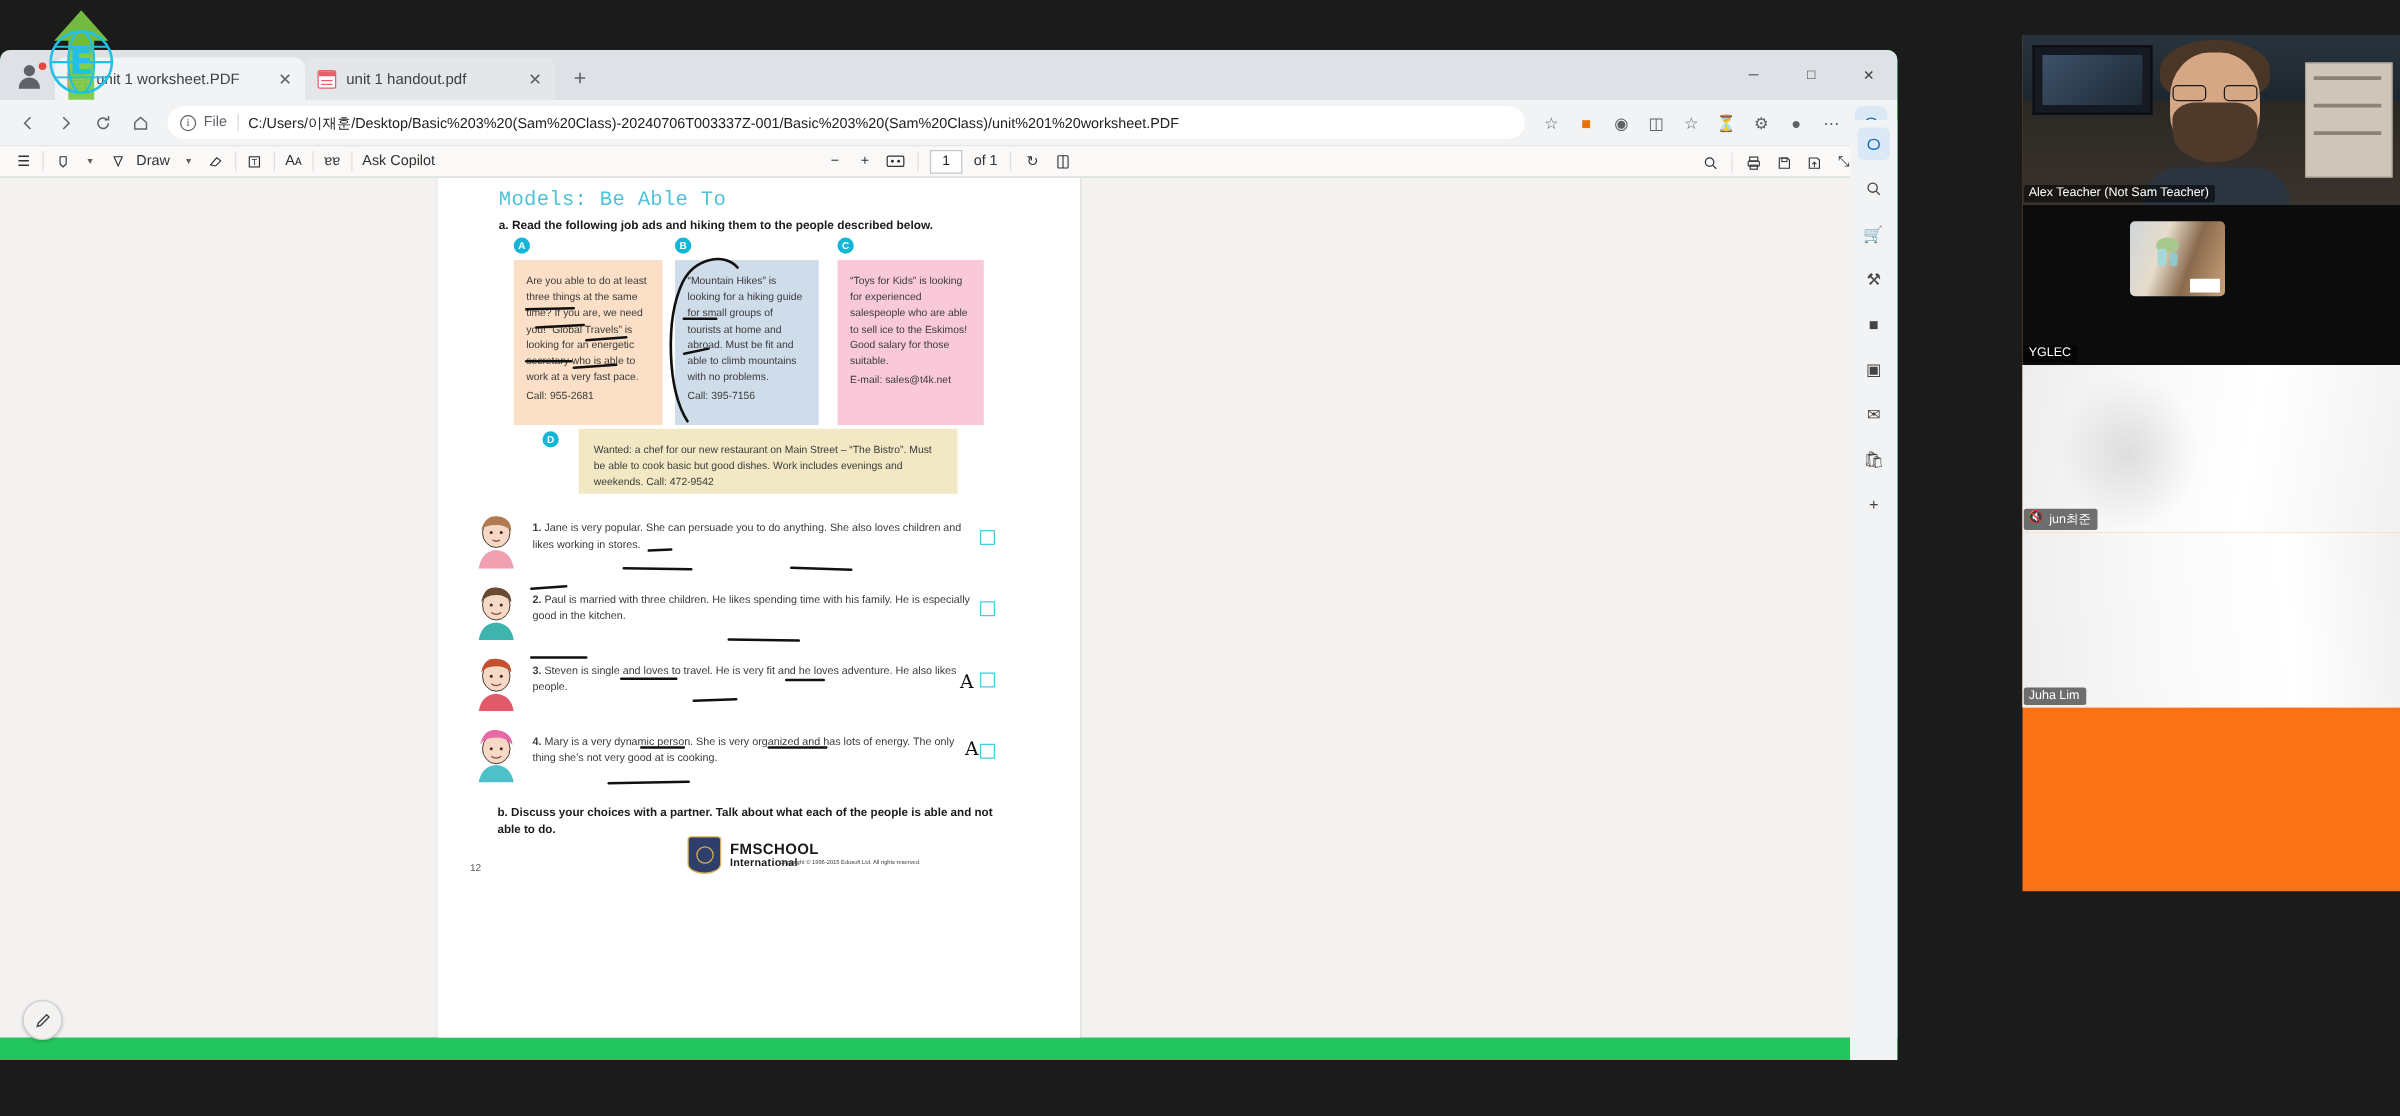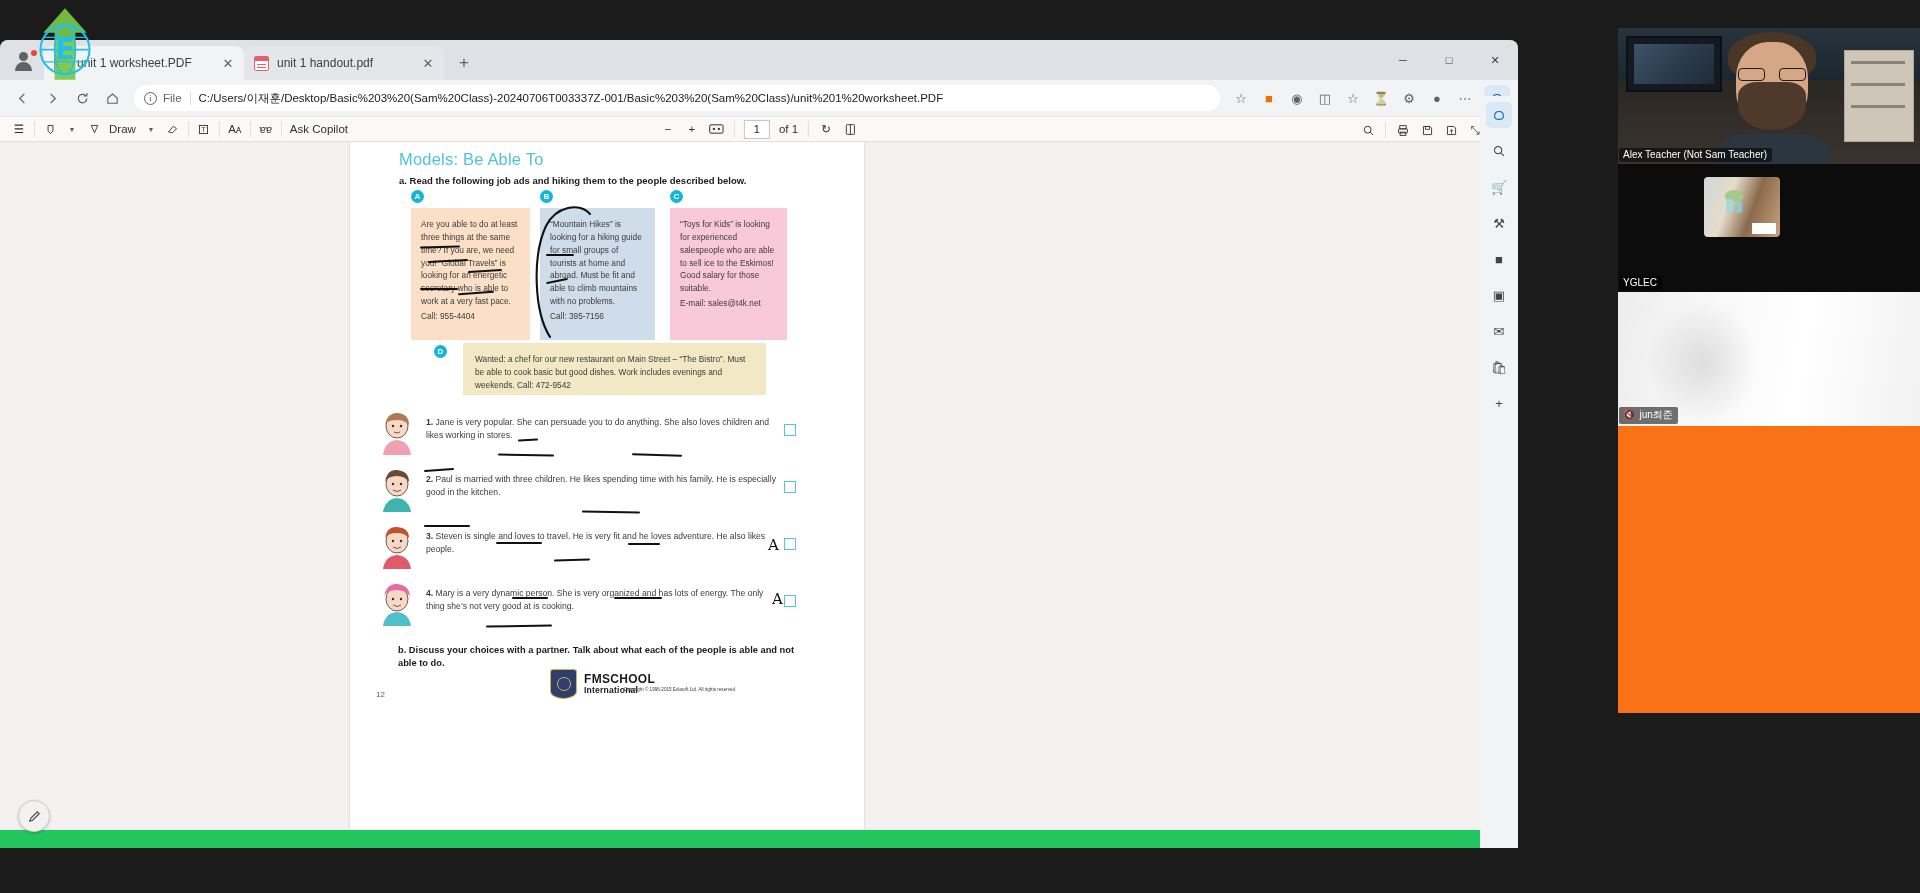--- a/index.html
+++ b/index.html
@@ -206,21 +206,21 @@
     width: 514px; height: 690px;
     background: #fff;
     box-shadow: 0 0 2px rgba(0,0,0,.22);
     overflow: hidden;
   }
   .page-inner { position: relative; width: 100%; height: 100%; }
 
   .doc-title {
     position: absolute; left: 49px; top: 8px;
     font-size: 16.5px; color: #4fc3d9;
-    font-family: Liberation Sans, sans-serif;
+    font-family: Liberation Mono, monospace;
     letter-spacing: .2px;
   }
   .doc-q-a {
     position: absolute; left: 49px; top: 33px;
     font-size: 9.5px; font-weight: bold; color: #1b1b1b;
   }
   .doc-q-b {
     position: absolute; left: 48px; top: 502px;
     width: 400px;
     font-size: 9.3px; font-weight: bold; color: #1b1b1b;
@@ -670,21 +670,21 @@
           <div class="doc-title">Models: Be Able To</div>
           <div class="doc-q-a">a. Read the following job ads and hiking them to the people described below.</div>
 
           <div class="badge" style="left:61px;top:48px;">A</div>
           <div class="badge" style="left:190px;top:48px;">B</div>
           <div class="badge" style="left:320px;top:48px;">C</div>
           <div class="badge" style="left:84px;top:203px;">D</div>
 
           <div class="card card-a">
             <span>Are you able to do at least three things at the same time? If you are, we need you! “Global Travels” is looking for an energetic secretary who is able to work at a very fast pace.</span>
-            <div style="margin-top:2px">Call: 955-4404</div>
+            <div style="margin-top:2px">Call: 955-2681</div>
           </div>
           <div class="card card-b">
             <span>“Mountain Hikes” is looking for a hiking guide for small groups of tourists at home and abroad. Must be fit and able to climb mountains with no problems.</span>
             <div style="margin-top:2px">Call: 395-7156</div>
           </div>
           <div class="card card-c">
             <span>“Toys for Kids” is looking for experienced salespeople who are able to sell ice to the Eskimos! Good salary for those suitable.</span>
             <div style="margin-top:2px">E-mail: sales@t4k.net</div>
           </div>
           <div class="card card-d">
@@ -878,20 +878,26 @@
 
     <div class="vtile tile4">
       <div class="t4-shade"></div>
       <div class="t4-blur"></div>
       <div class="vname">
         <span class="mic-muted">🔇</span>
         <span>jun최준</span>
       </div>
     </div>
 
+    <div class="vtile tile5">
+      <div class="t5-shade"></div>
+      <div class="vname">
+        <span>Juha Lim</span>
+      </div>
+    </div>
   </div>
 
   <svg class="overlay-logo" viewBox="0 0 70 76">
     <path d="M35 0 L58 26 L46 26 L46 76 L24 76 L24 26 L12 26 Z" fill="#7ac943" opacity=".92"></path>
     <circle cx="35" cy="44" r="26" fill="none" stroke="#22c0e8" stroke-width="2.2"></circle>
     <ellipse cx="35" cy="44" rx="11" ry="26" fill="none" stroke="#22c0e8" stroke-width="1.8"></ellipse>
     <line x1="9" y1="44" x2="61" y2="44" stroke="#22c0e8" stroke-width="1.8"></line>
     <line x1="13" y1="31" x2="57" y2="31" stroke="#22c0e8" stroke-width="1.5"></line>
     <line x1="13" y1="57" x2="57" y2="57" stroke="#22c0e8" stroke-width="1.5"></line>
     <text x="35" y="54" font-size="30" font-weight="bold" fill="#22c0e8" text-anchor="middle" font-family="DejaVu Sans">E</text>

